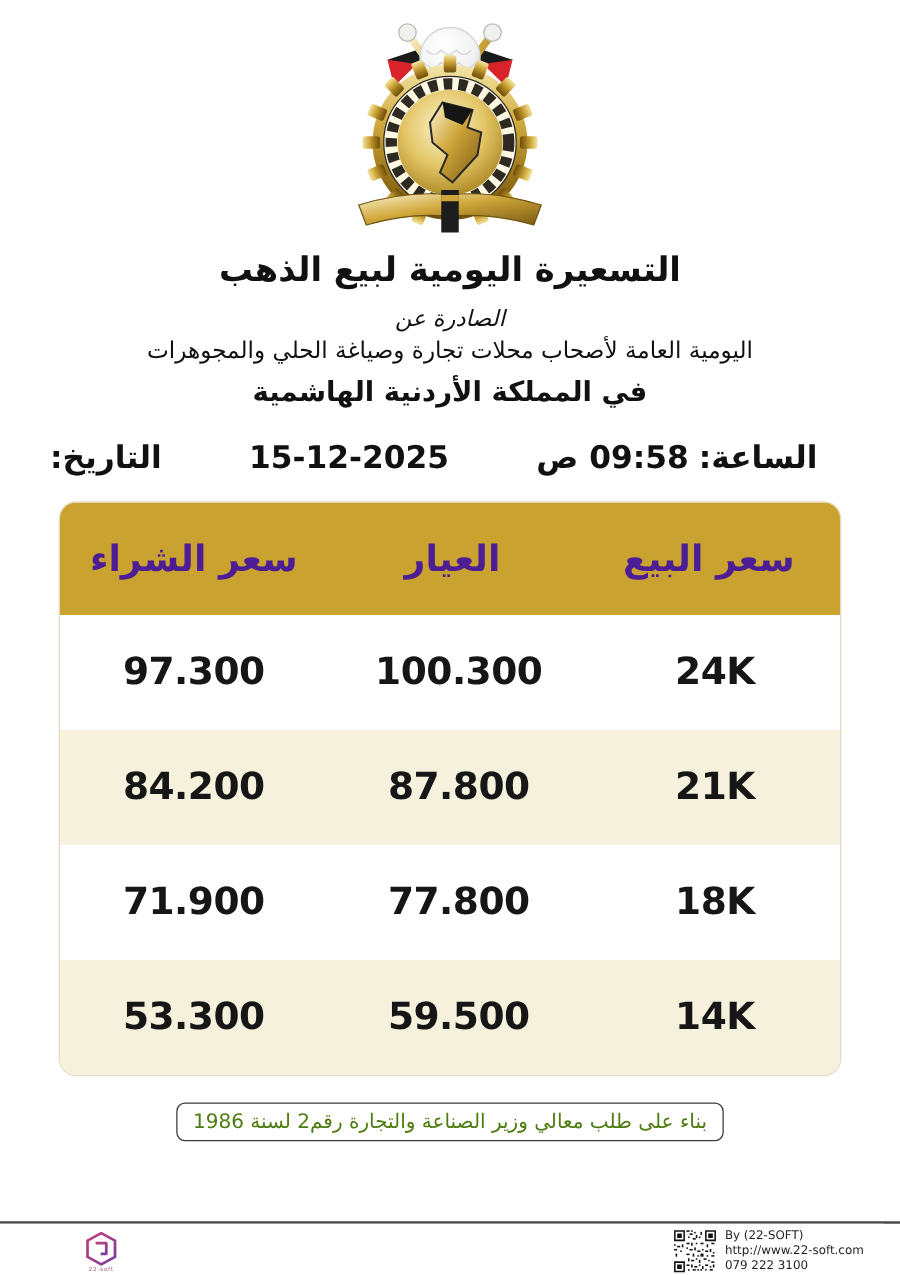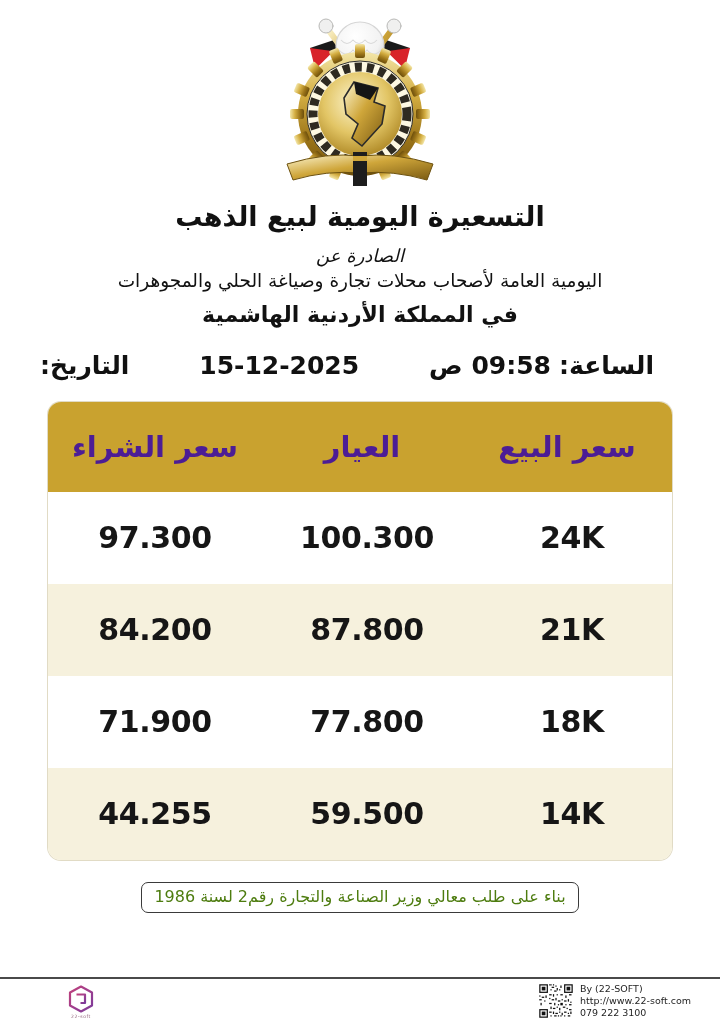--- a/index.html
+++ b/index.html
@@ -362,21 +362,21 @@
 
     <div class="tbl-row odd">
       <div class="cell col-karat">18K</div>
       <div class="cell col-sell">77.800</div>
       <div class="cell col-buy">71.900</div>
     </div>
 
     <div class="tbl-row even">
       <div class="cell col-karat">14K</div>
       <div class="cell col-sell">59.500</div>
-      <div class="cell col-buy">44.255</div>
+      <div class="cell col-buy">53.300</div>
     </div>
 
   </div>
 
   <div class="note-box">بناء على طلب معالي وزير الصناعة والتجارة رقم2 لسنة 1986</div>
 
   <div class="footer-rule"></div>
 
   <div class="footer">
 

